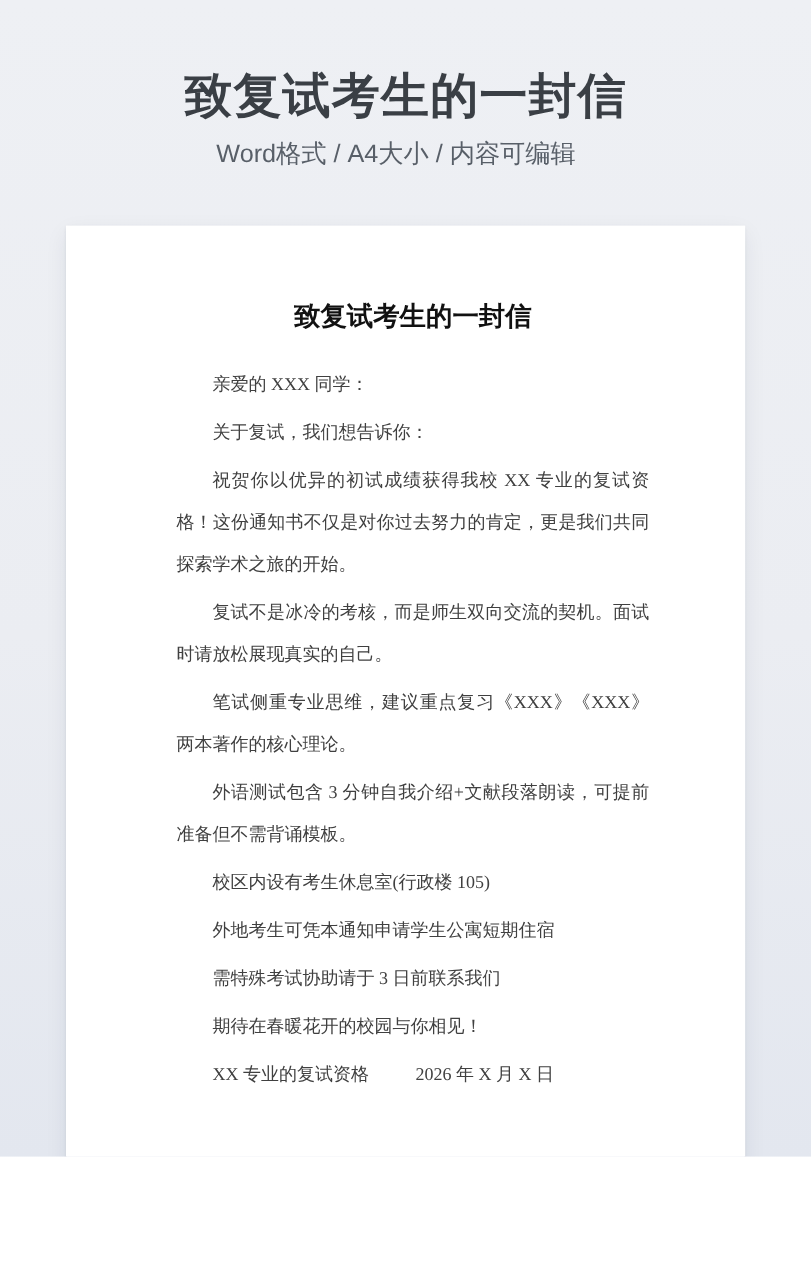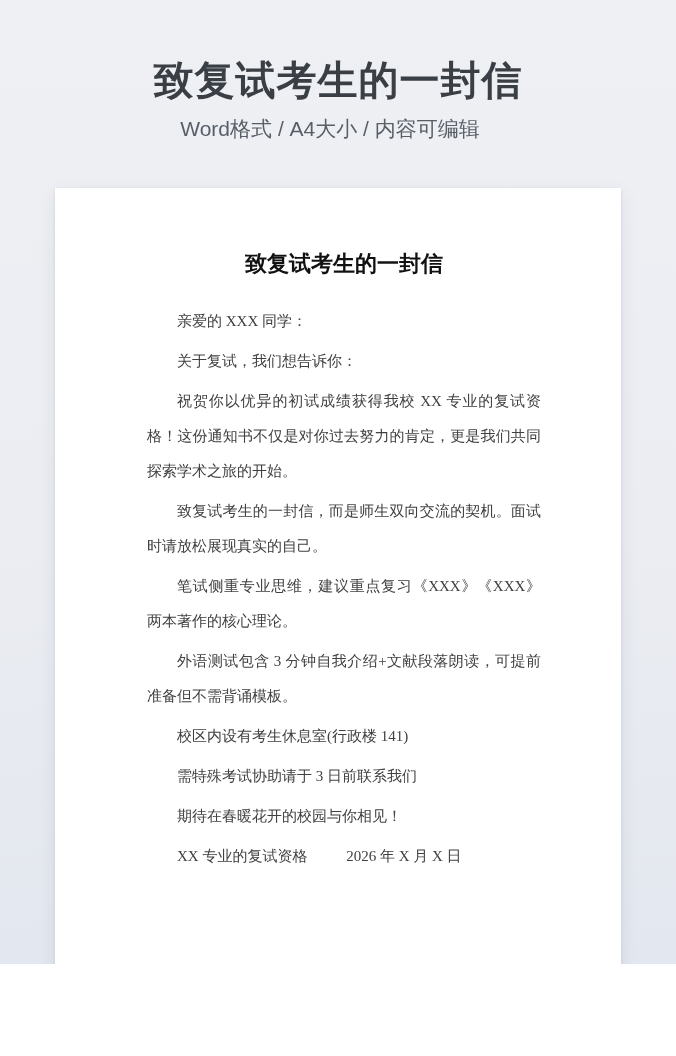--- a/index.html
+++ b/index.html
@@ -72,24 +72,25 @@
     <h1 class="hero-title">致复试考生的一封信</h1>
     <p class="hero-subtitle">Word格式 / A4大小 / 内容可编辑</p>
   </div>
 
   <div class="sheet">
     <h2 class="doc-title">致复试考生的一封信</h2>
 
     <p class="para">亲爱的 XXX 同学：</p>
     <p class="para">关于复试，我们想告诉你：</p>
     <p class="para">祝贺你以优异的初试成绩获得我校 XX 专业的复试资格！这份通知书不仅是对你过去努力的肯定，更是我们共同探索学术之旅的开始。</p>
-    <p class="para">致复试考生的一封信，而是师生双向交流的契机。面试时请放松展现真实的自己。</p>
+    <p class="para">复试不是冰冷的考核，而是师生双向交流的契机。面试时请放松展现真实的自己。</p>
     <p class="para">笔试侧重专业思维，建议重点复习《XXX》《XXX》两本著作的核心理论。</p>
     <p class="para">外语测试包含 3 分钟自我介绍+文献段落朗读，可提前准备但不需背诵模板。</p>
-    <p class="para">校区内设有考生休息室(行政楼 141)</p>
+    <p class="para">校区内设有考生休息室(行政楼 105)</p>
+    <p class="para">外地考生可凭本通知申请学生公寓短期住宿</p>
     <p class="para">需特殊考试协助请于 3 日前联系我们</p>
     <p class="para">期待在春暖花开的校园与你相见！</p>
 
     <p class="para sign-line">
       <span>XX 专业的复试资格</span>
       <span class="date">2026 年 X 月 X 日</span>
     </p>
   </div>
 
 </div>

